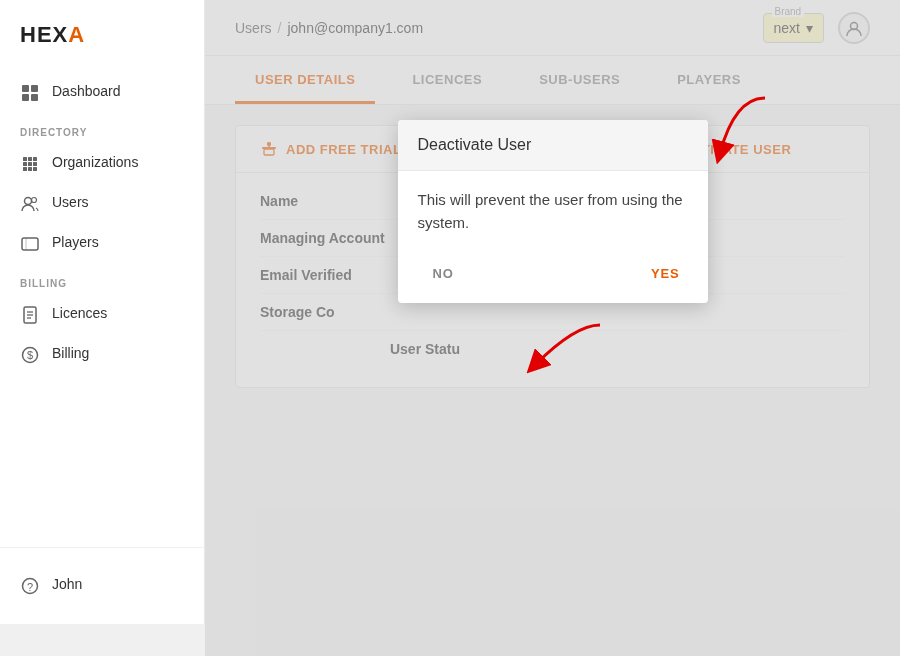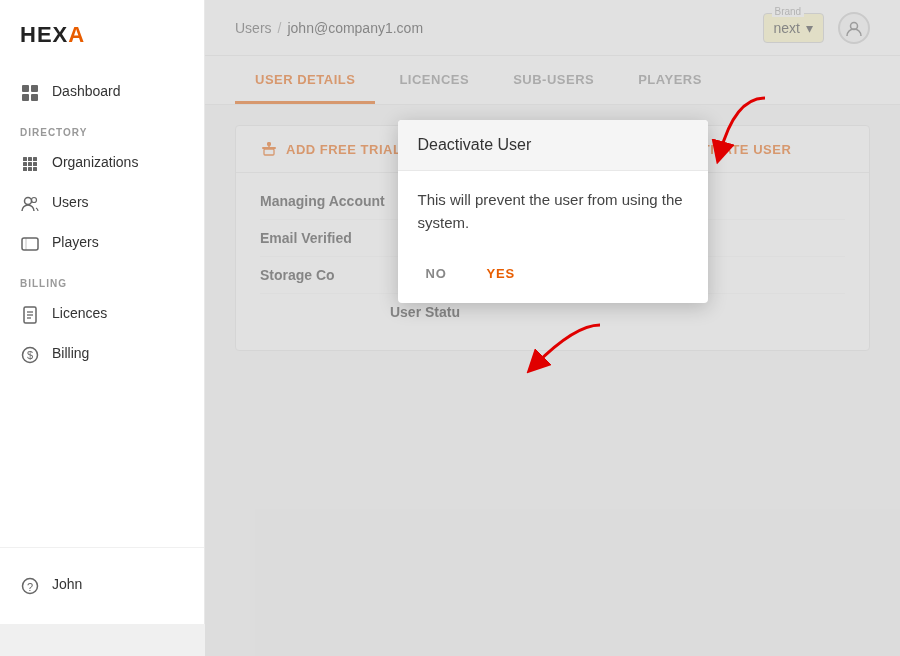--- a/index.html
+++ b/index.html
@@ -136,21 +136,21 @@
     .content-area {
       flex: 1;
       padding: 0;
       display: flex;
       flex-direction: column;
     }
     .tabs-bar {
       background: #ffffff;
       padding: 0 30px;
       display: flex;
-      gap: 4px;
+      gap: 17px;
       border-bottom: 1px solid #e8e8e8;
     }
     .tab {
       padding: 16px 20px 14px 20px;
       font-size: 13px;
       font-weight: 600;
       color: #888;
       cursor: pointer;
       border-bottom: 3px solid transparent;
       letter-spacing: 0.5px;
@@ -249,23 +249,24 @@
       border-bottom: 1px solid #e8e8e8;
     }
     .dialog-body {
       padding: 18px 20px 24px 20px;
       font-size: 15px;
       color: #444;
       line-height: 1.5;
     }
     .dialog-footer {
       display: flex;
-      justify-content: flex-start;
+      justify-content: space-between;
       padding: 0 16px 14px 16px;
       gap: 16px;
+      margin-left: 7px;
     }
     .dialog-btn {
       font-size: 13px;
       font-weight: 700;
       letter-spacing: 0.8px;
       text-transform: uppercase;
       padding: 8px 12px;
       cursor: pointer;
       border: none;
       background: none;
@@ -453,20 +454,24 @@
                 <circle cx="8" cy="8" r="6.5" stroke="#e85d00" stroke-width="1.4" fill="none"></circle>
                 <line x1="4" y1="8" x2="12" y2="8" stroke="#e85d00" stroke-width="1.5"></line>
               </svg>
             </span>
             <span>DEACTIVATE USER</span>
           </div>
         </div>
 
         <div class="user-details-table">
           <div class="detail-row">
+            <div class="detail-label">Name</div>
+            <div class="detail-value">John Smith</div>
+          </div>
+          <div class="detail-row">
             <div class="detail-label">Managing Account</div>
             <div class="detail-value">john@company1.com</div>
           </div>
           <div class="detail-row">
             <div class="detail-label">Email Verified</div>
             <div class="detail-value">Yes</div>
           </div>
           <div class="detail-row">
             <div class="detail-label">Storage Co</div>
             <div class="detail-value"></div>

